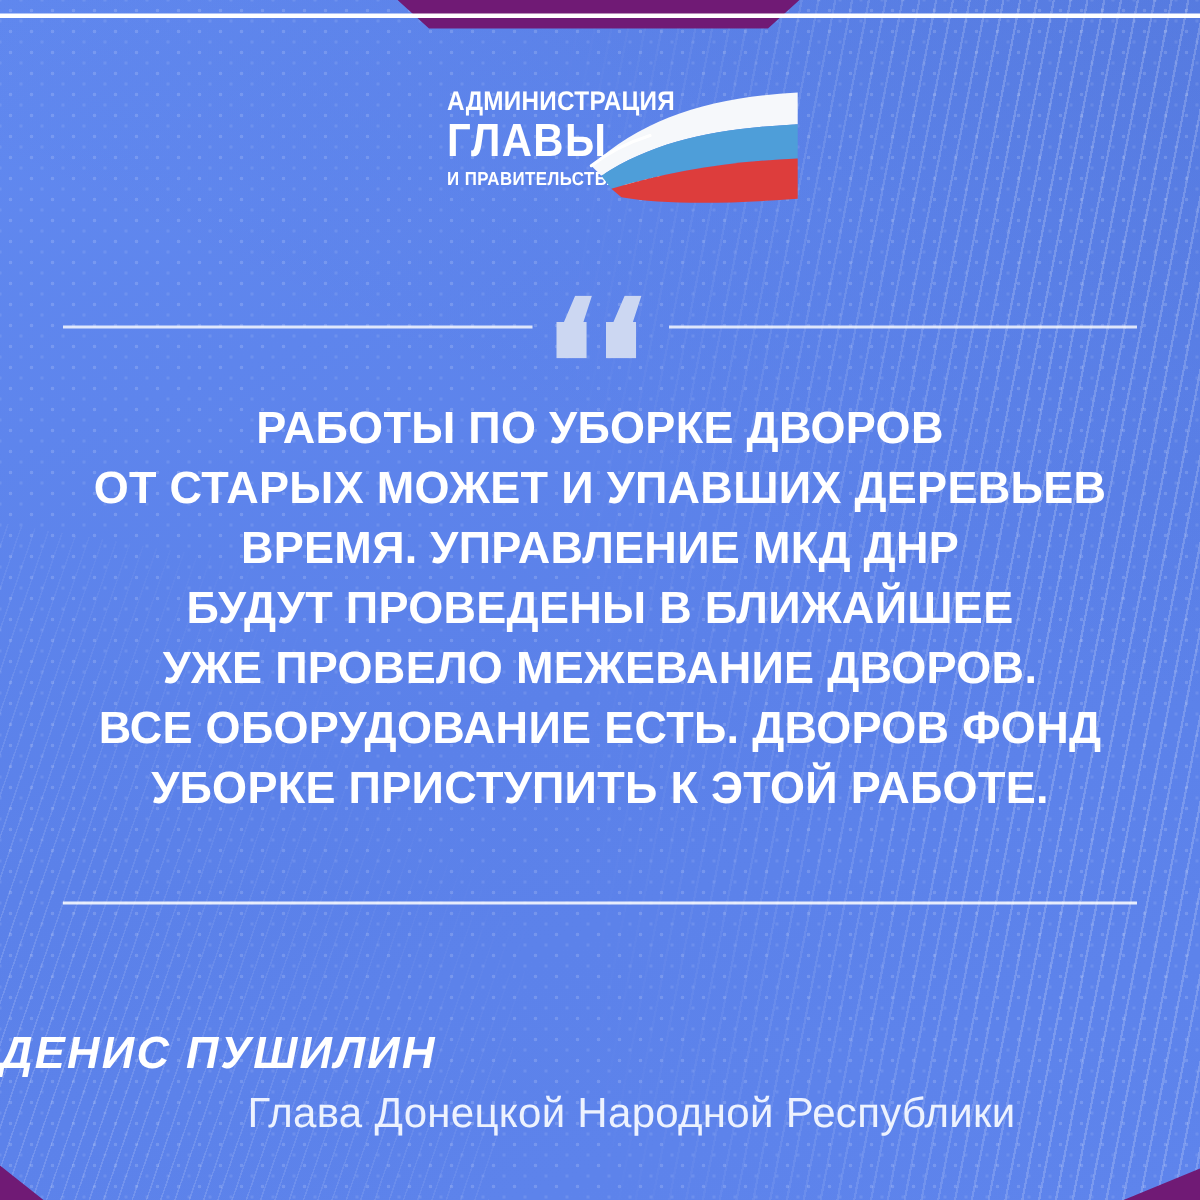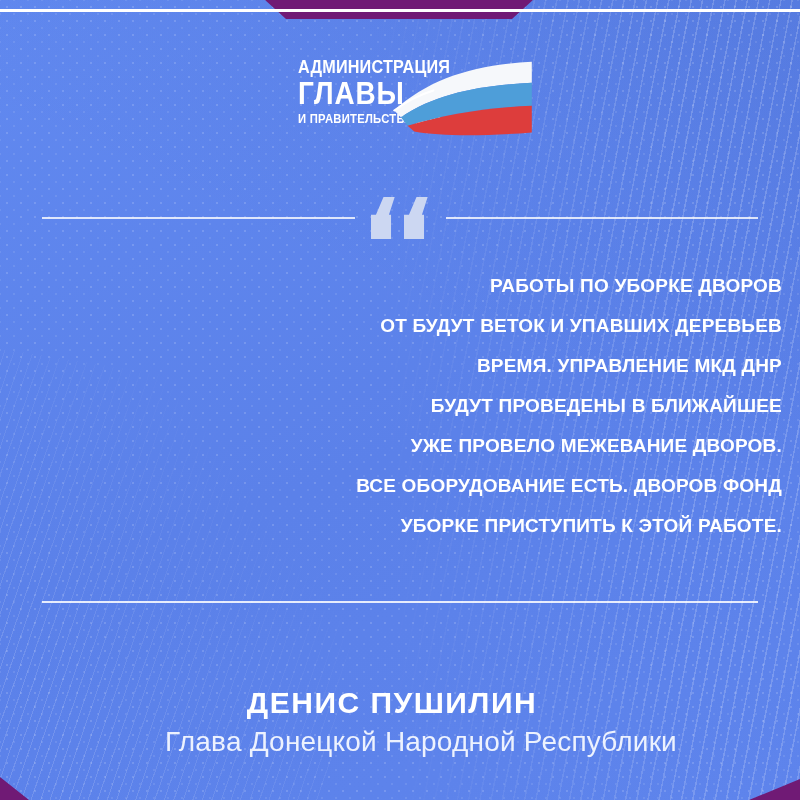--- a/index.html
+++ b/index.html
@@ -69,33 +69,33 @@
   .rule{flex:1;height:1.5px;background:rgba(255,255,255,0.8);}
   .qmarks{display:flex;gap:7px;}
   .qmark{
     width:26px;height:42px;background:#ccd7f2;
     clip-path:polygon(50% 0, 93% 0, 71% 42%, 79% 42%, 79% 100%, 0 100%, 0 42%, 21% 42%);
   }
 
   
   .quote{
     position:absolute;top:266px;left:18px;right:18px;
-    color:#ffffff;font-weight:bold;font-size:19px;line-height:40px;
-    letter-spacing:.2px;text-align:right;
+    color:#ffffff;font-weight:bold;font-size:30px;line-height:40px;
+    letter-spacing:.2px;text-align:center;
   }
 
   .bottom-rule{
     position:absolute;top:601px;left:42px;right:42px;height:1.5px;
     background:rgba(255,255,255,0.85);
   }
 
   
   .author-name{
-    position:absolute;top:686px;left:0;right:16px;text-align:center;
-    color:#ffffff;font-weight:bold;font-size:30px;letter-spacing:1.5px;
+    position:absolute;top:686px;left:0;right:16px;
+    color:#ffffff;font-weight:bold;font-size:30px;letter-spacing:1.5px;font-style:italic;
   }
   .author-title{
     position:absolute;top:726px;left:0;right:0;text-align:center;
     color:#edf2fe;font-weight:400;font-size:28px;letter-spacing:.2px;padding-left:42px;
   }
 </style>
 </head>
 <body>
 
 <div class="poster">
@@ -126,21 +126,21 @@
     <div class="rule"></div>
     <div class="qmarks">
       <div class="qmark"></div>
       <div class="qmark"></div>
     </div>
     <div class="rule"></div>
   </div>
 
   <div class="quote">
     <div>РАБОТЫ ПО УБОРКЕ ДВОРОВ</div>
-    <div>ОТ БУДУТ ВЕТОК И УПАВШИХ ДЕРЕВЬЕВ</div>
+    <div>ОТ СТАРЫХ МОЖЕТ И УПАВШИХ ДЕРЕВЬЕВ</div>
     <div>ВРЕМЯ. УПРАВЛЕНИЕ МКД ДНР</div>
     <div>БУДУТ ПРОВЕДЕНЫ В БЛИЖАЙШЕЕ</div>
     <div>УЖЕ ПРОВЕЛО МЕЖЕВАНИЕ ДВОРОВ.</div>
     <div>ВСЕ ОБОРУДОВАНИЕ ЕСТЬ. ДВОРОВ ФОНД</div>
     <div>УБОРКЕ ПРИСТУПИТЬ К ЭТОЙ РАБОТЕ.</div>
   </div>
 
   <div class="bottom-rule"></div>
 
   <div class="author-name">ДЕНИС ПУШИЛИН</div>

